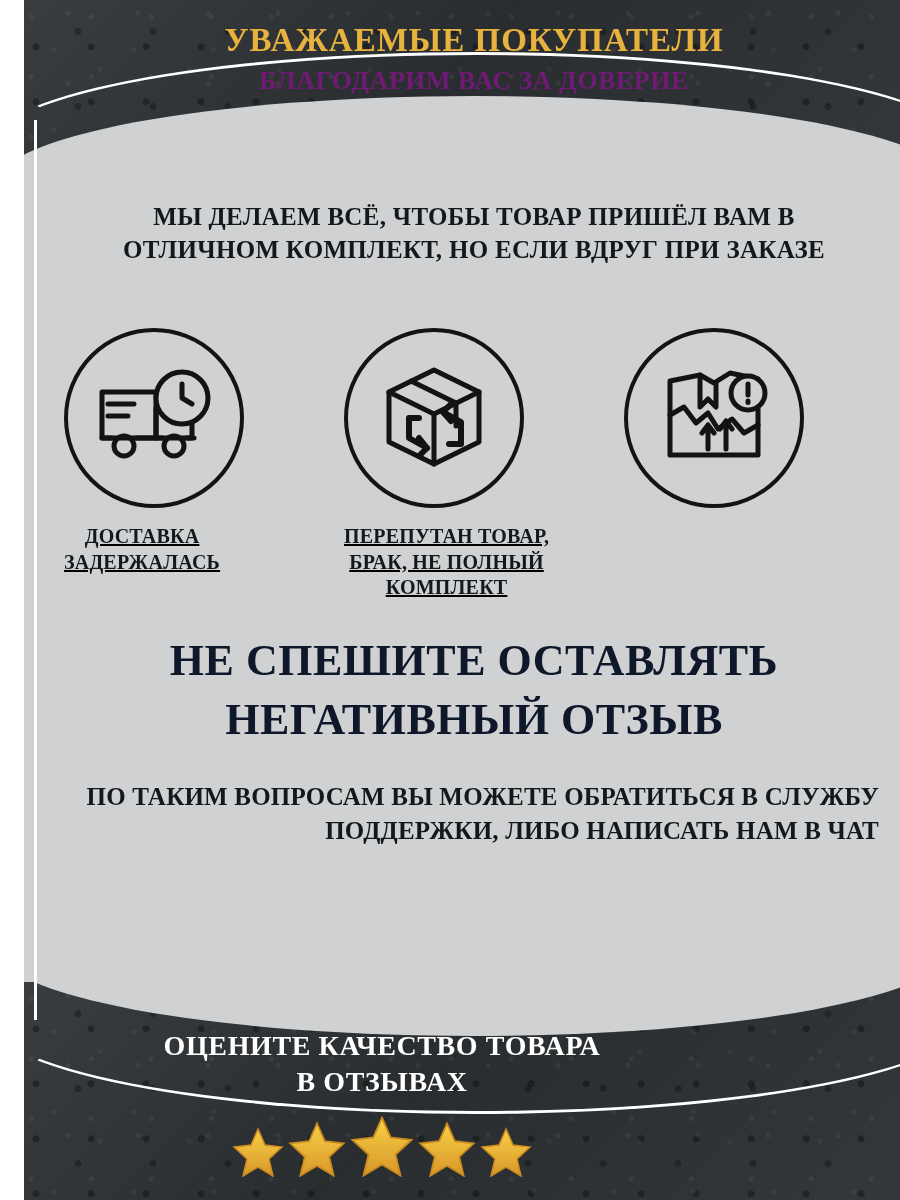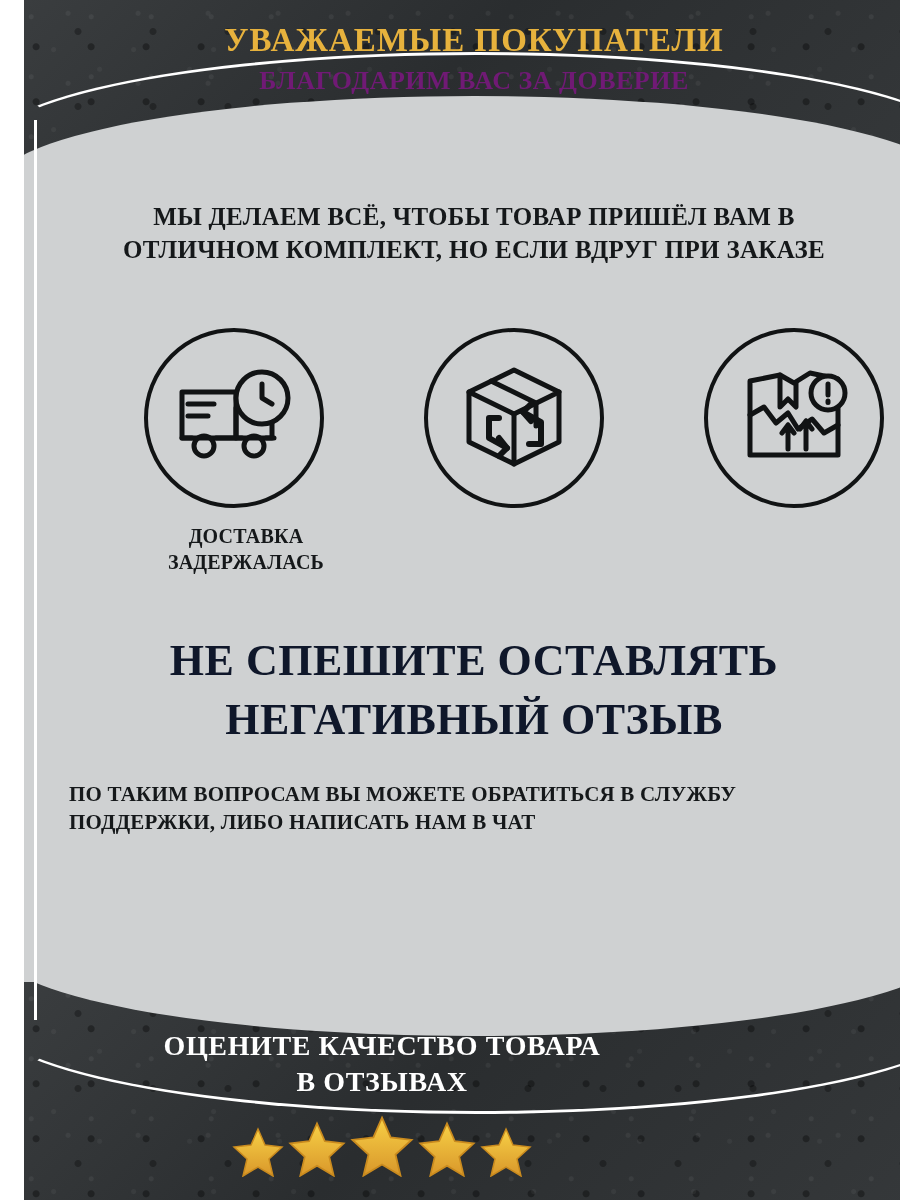--- a/index.html
+++ b/index.html
@@ -130,21 +130,22 @@
     left: 40px;
     width: 820px;
     display: flex;
     justify-content: space-between;
     z-index: 5;
   }
   .icon-col {
     width: 260px;
     display: flex;
     flex-direction: column;
-    align-items: flex-end;
+    align-items: flex-start;
+    text-decoration: underline;
   }
   .icon-circle {
     width: 172px;
     height: 172px;
     border: 4px solid #111314;
     border-radius: 50%;
     display: flex;
     align-items: center;
     justify-content: center;
     background: transparent;
@@ -173,22 +174,22 @@
     line-height: 1.33;
     letter-spacing: 0.5px;
     z-index: 5;
   }
 
   .support {
     position: absolute;
     left: 45px;
     top: 780px;
     width: 810px;
-    text-align: left;
-    font-size: 21px;
+    text-align: right;
+    font-size: 25px;
     font-weight: bold;
     color: #15181a;
     line-height: 1.35;
     letter-spacing: 0.2px;
     z-index: 5;
   }
 
   
   .footer {
     position: absolute;
@@ -263,20 +264,23 @@
           <path d="M59 8 L104 30 L59 52 L14 30 Z"></path>
           <path d="M14 30 V80 L59 102 V52"></path>
           <path d="M104 30 V80 L59 102"></path>
           <path d="M36 19 L81 41 V64"></path>
           <path d="M44 56 H34 V76 L52 86" stroke-width="6"></path>
           <path d="M52 86 L44 76 M52 86 L44 94" stroke-width="6"></path>
           <path d="M74 82 H86 V60 L68 50" stroke-width="6"></path>
           <path d="M68 50 L76 42 M68 50 L76 59" stroke-width="6"></path>
         </svg>
       </div>
+      <div class="icon-caption">ПЕРЕПУТАН ТОВАР,
+БРАК, НЕ ПОЛНЫЙ
+КОМПЛЕКТ</div>
     </div>
 
     <div class="icon-col">
       <div class="icon-circle">
         <svg width="116" height="110" viewBox="0 0 116 110" fill="none" stroke="#111314" stroke-width="5" stroke-linecap="round" stroke-linejoin="round">
           <path d="M14 18 L44 12 L58 20 L74 10 L102 16 V92 H14 Z"></path>
           <path d="M44 12 V44 L52 36 L60 44 V20"></path>
           <path d="M14 52 L28 44 L40 60 L52 50 L62 66 L76 56 L88 70 L102 62"></path>
           <path d="M52 86 V62 M52 62 L46 70 M52 62 L58 70"></path>
           <path d="M70 86 V58 M70 58 L64 66 M70 58 L76 66"></path>

